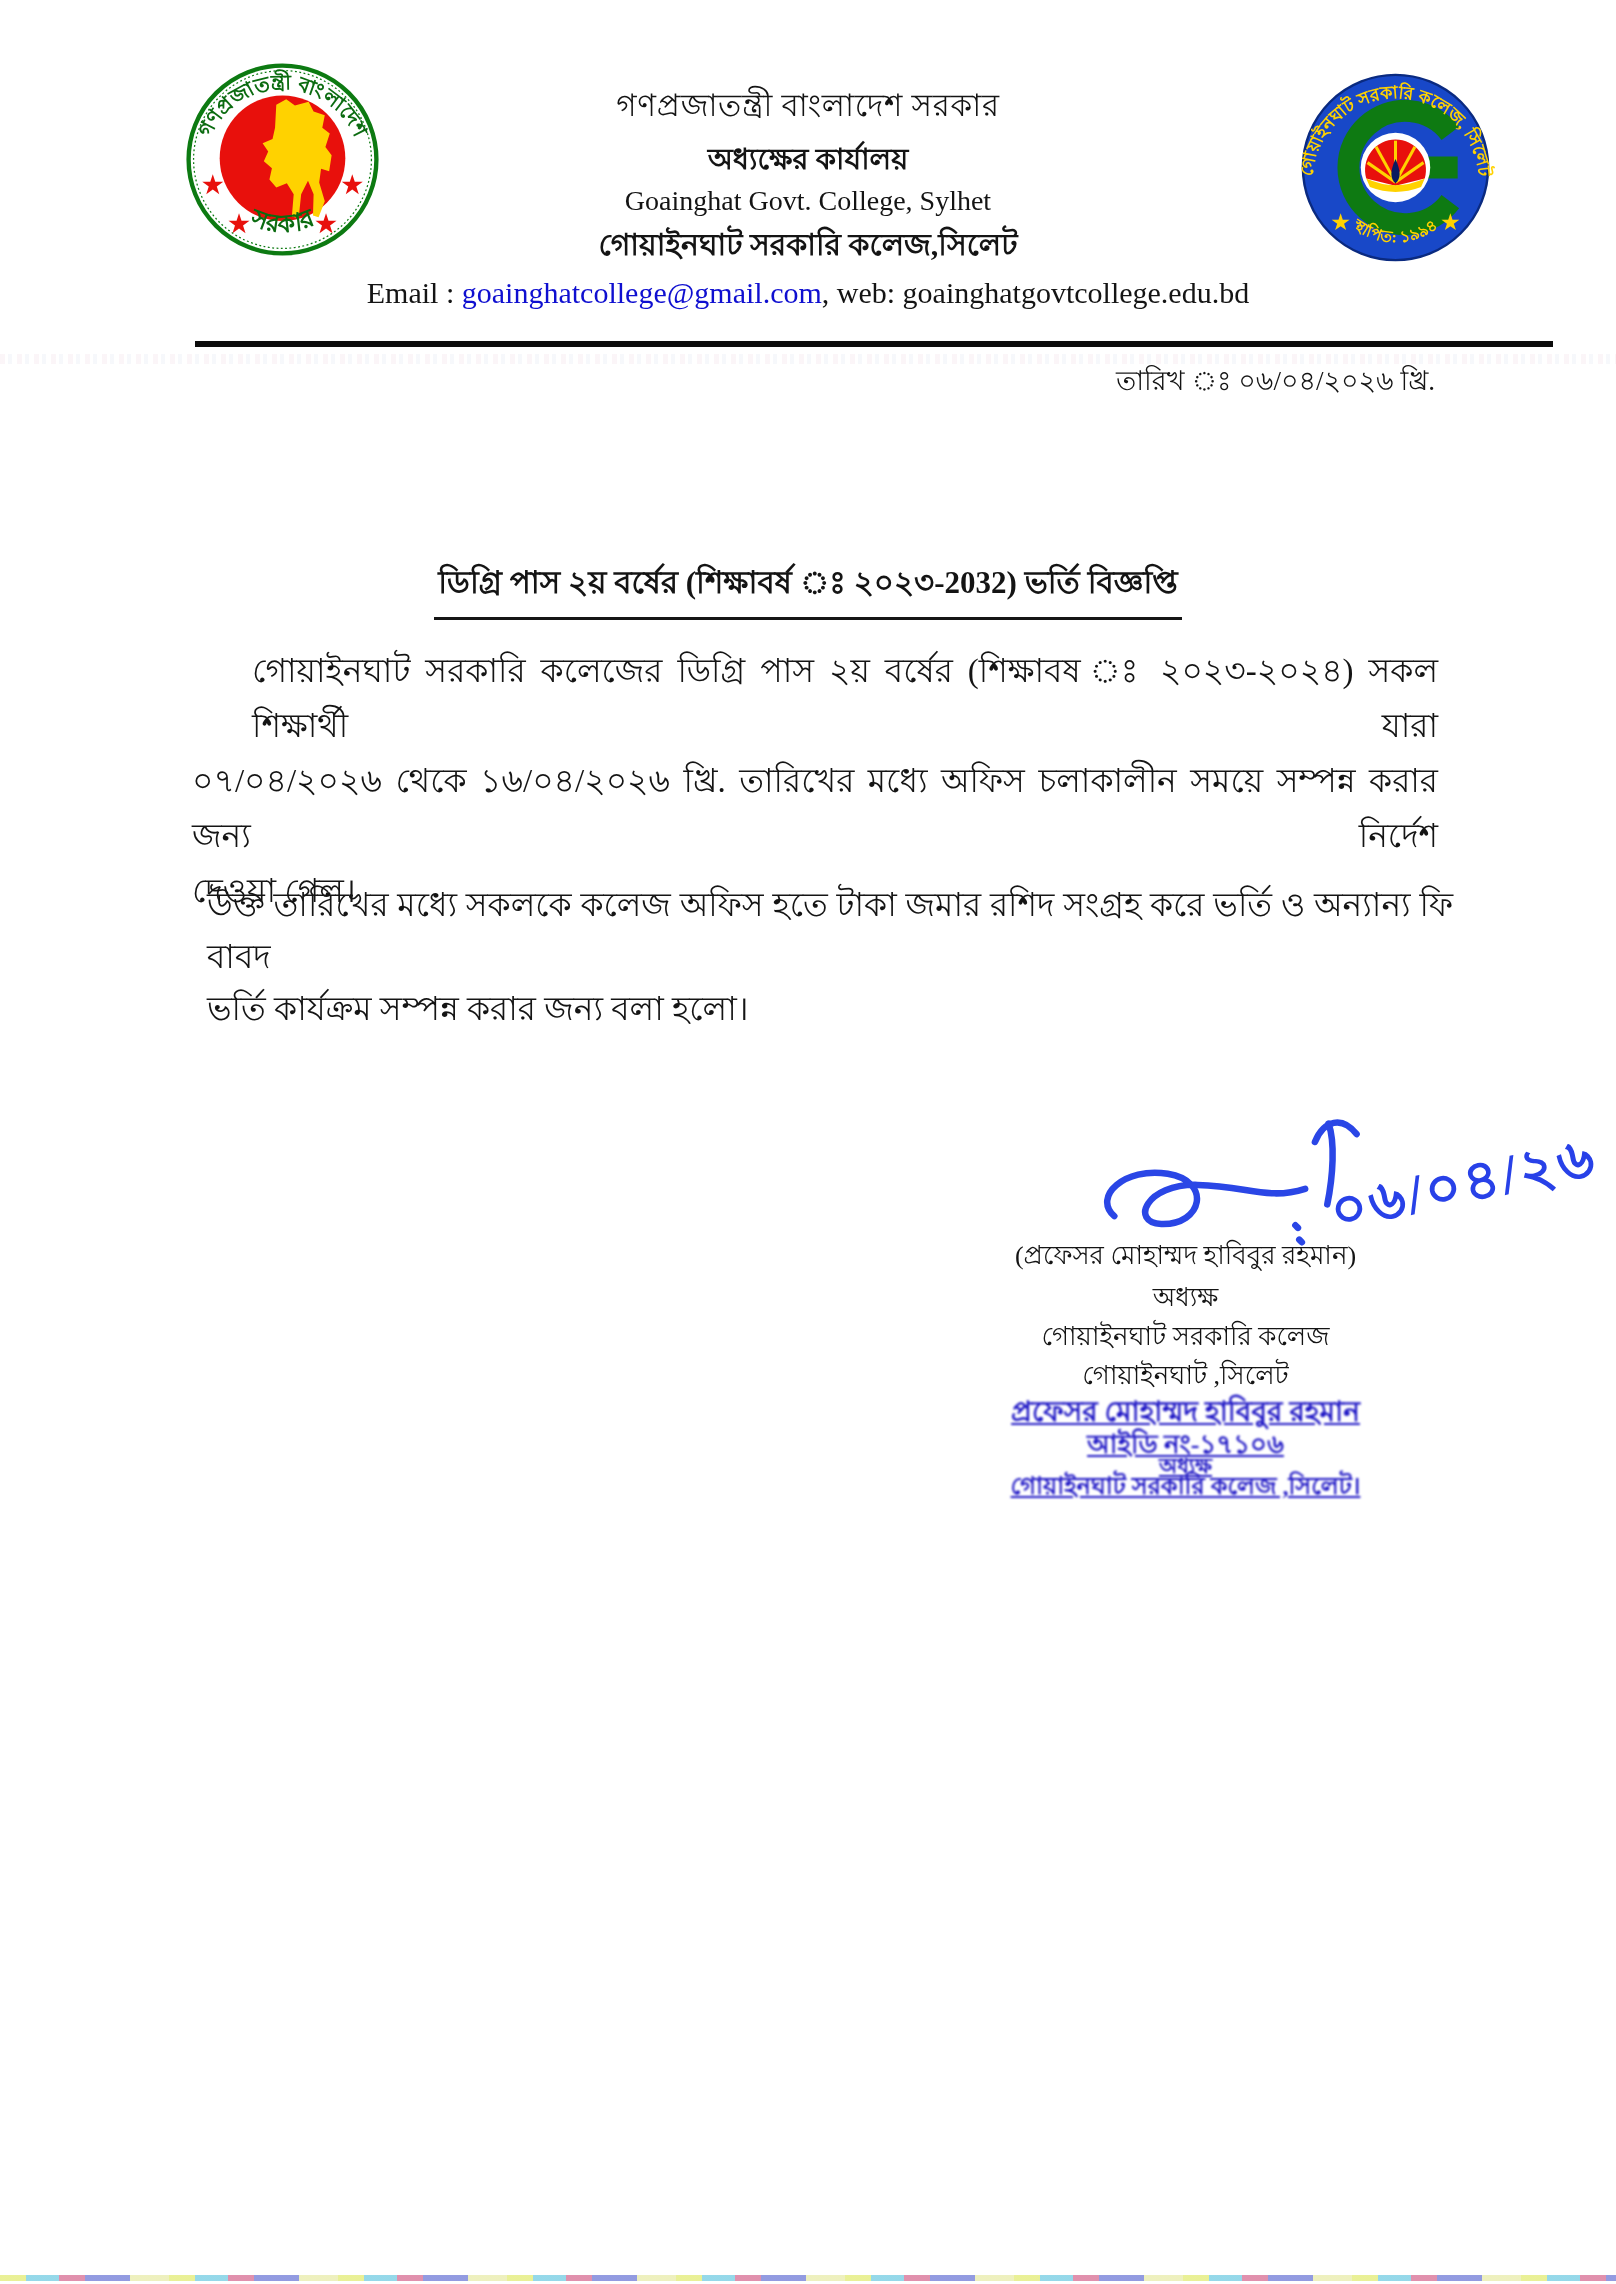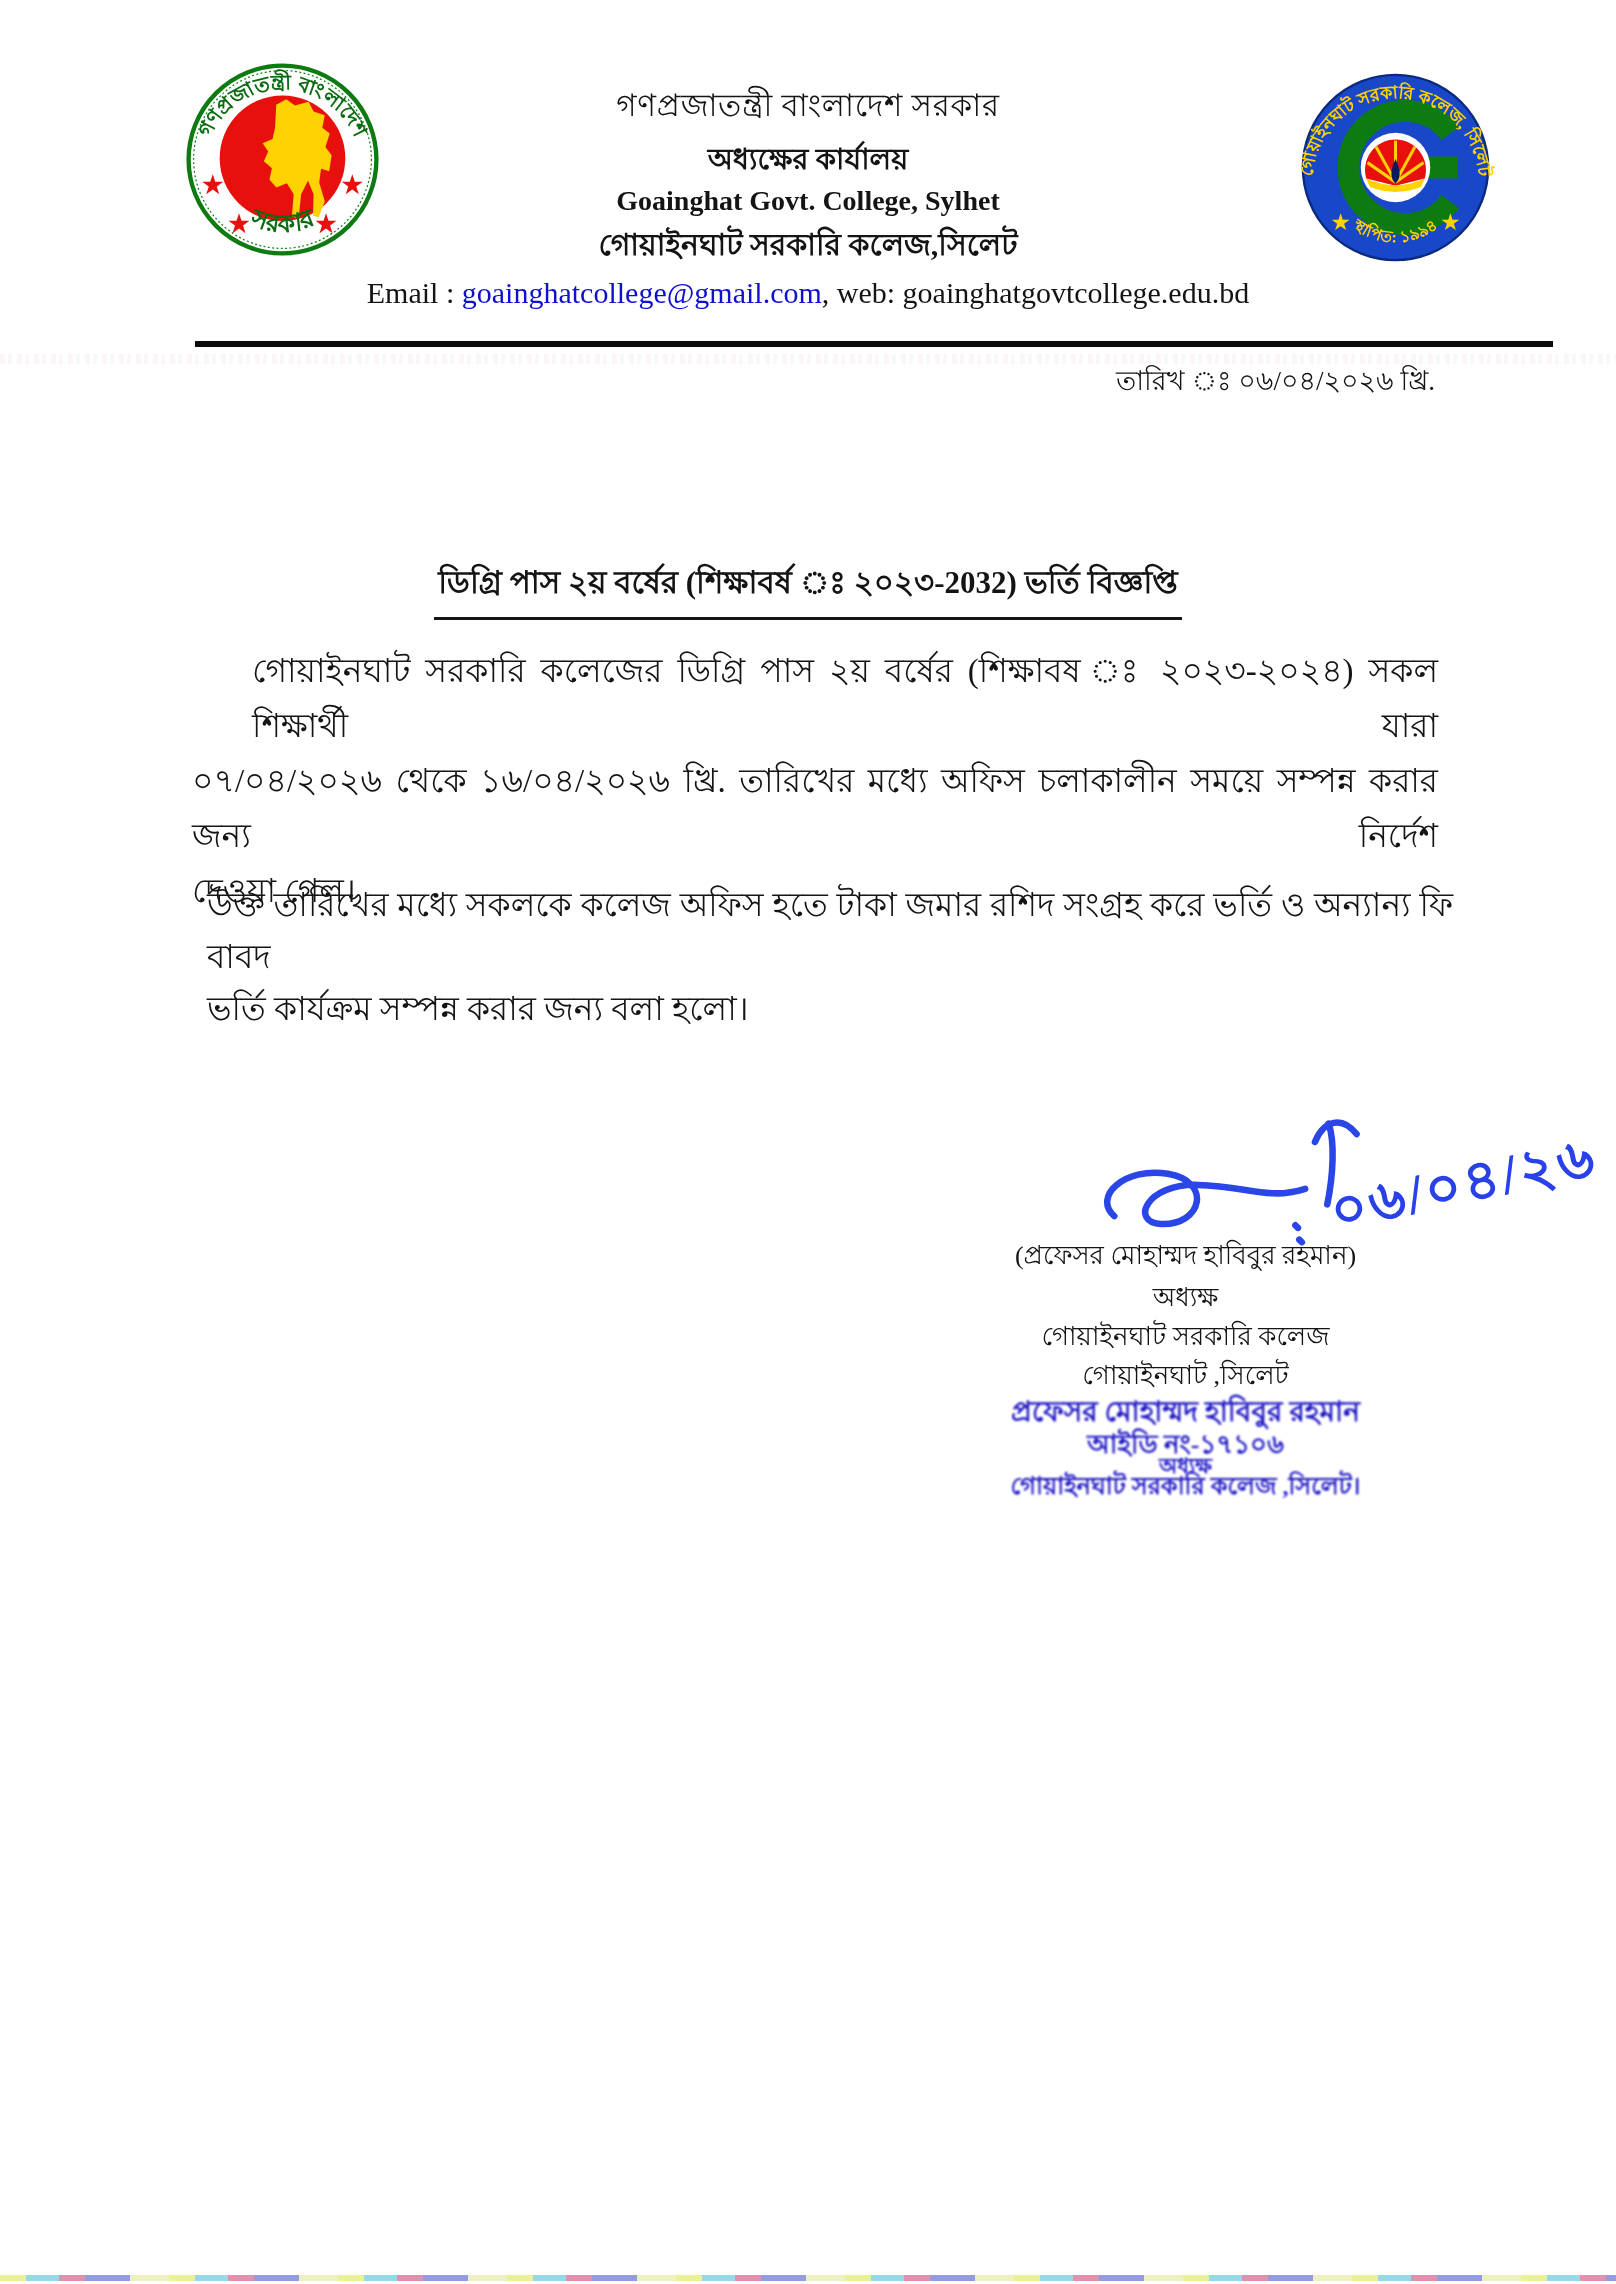--- a/index.html
+++ b/index.html
@@ -10,21 +10,21 @@
     background:#ffffff;
     overflow:hidden;
     font-family:"Liberation Serif","DejaVu Serif",serif;
     color:#141414;
   }
   .abs{position:absolute;}
   .centered{left:0;right:0;text-align:center;}
   
   .h-gov{top:81px;font-size:31px;letter-spacing:0.7px;}
   .h-office{top:136px;font-size:29px;font-weight:bold;}
-  .h-en{top:185px;font-size:28px;font-weight:bold;}
+  .h-en{top:185px;font-size:28px;font-weight:normal;}
   .h-bn{top:221px;font-size:30px;font-weight:bold;}
   .email-line{top:276px;font-size:30px;}
   .email-link{color:#0f0fd0;text-decoration-thickness:2px;cursor:pointer;}
   .rule{top:341px;left:195px;width:1358px;height:5.9px;background:#0c0c0c;}
   .noise-band{top:354px;left:0;width:100%;height:9.8px;opacity:.18;
     background:repeating-linear-gradient(90deg,#e9c9d8 0 4.6px,#ffffff 4.6px 8.5px,#cfd8ea 8.5px 12.4px,#ffffff 12.4px 17px);}
   .date-line{top:360px;right:181px;font-size:27px;}
   
   .title-wrap{top:558px;}
   .title-text{display:inline-block;font-size:31px;font-weight:bold;border-bottom:3.3px solid #151515;padding:0 3.9px 6.5px 3.9px;}
@@ -38,21 +38,21 @@
   
   .sig-svg{left:1100px;top:1113px;}
   .sig-date{left:1322px;top:1170px;font-size:56px;color:#2841e8;transform:rotate(-12deg);transform-origin:left top;
     font-weight:bold;letter-spacing:2.6px;}
   .sig-block{left:990px;width:391px;text-align:center;}
   .sig-name{top:1235px;font-size:26px;}
   .sig-desig{top:1277px;font-size:26px;}
   .sig-org{top:1316px;font-size:26px;}
   .sig-loc{top:1355px;font-size:26px;}
   
-  .stamp{color:#1f17c5;font-weight:bold;filter:blur(0.9px);}
+  .stamp{color:#1f17c5;font-weight:bold;filter:blur(0.9px);text-decoration:underline;}
   .stamp-l1{top:1390px;font-size:28px;}
   .stamp-l2{top:1424px;font-size:26px;}
   .stamp-l3{top:1450px;font-size:21px;}
   .stamp-l4{top:1467px;font-size:24px;}
   .bottom-noise{top:2275px;left:0;width:100%;height:5.9px;opacity:.55;
     background:repeating-linear-gradient(90deg,#d8e441 0 26px,#3fb9d8 26px 59px,#c8366a 59px 85px,#3a49c8 85px 130px,#e0e48a 130px 169px);}
   svg text{font-family:"Liberation Serif","DejaVu Serif",serif;}
 </style>
 </head>
 <body>

